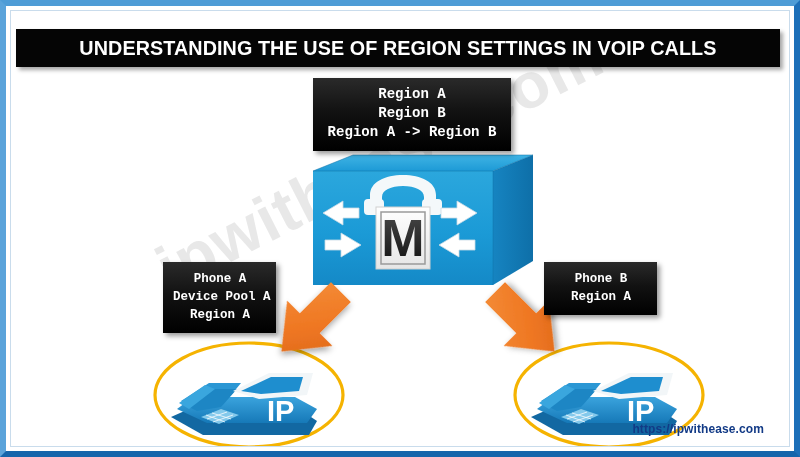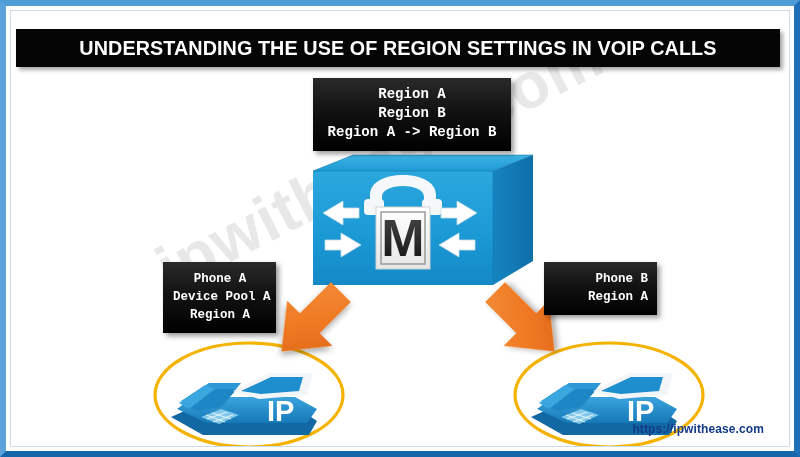--- a/index.html
+++ b/index.html
@@ -137,21 +137,21 @@
     padding: 8px 9px 9px 10px;
     text-align: center;
     font-size: 12.5px;
     line-height: 18px;
   }
   #right-label {
     left: 544px;
     top: 262px;
     width: 94px;
     padding: 8px 9px 9px 10px;
-    text-align: right;
+    text-align: center;
     font-size: 12.5px;
     line-height: 18px;
   }
 
   
   #cucm {
     position: absolute;
     left: 296px;
     top: 138px;
     width: 232px;

